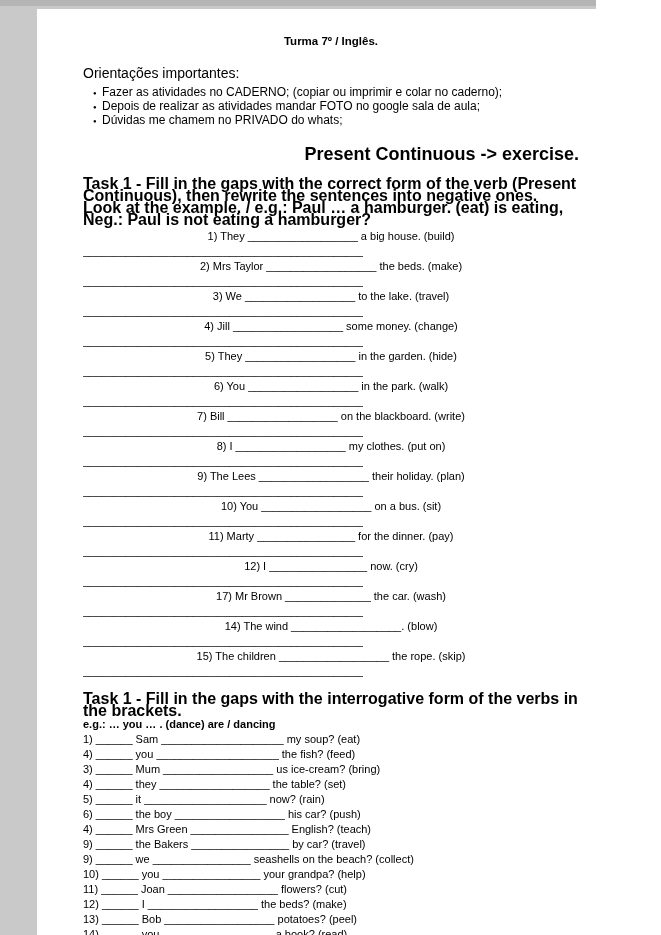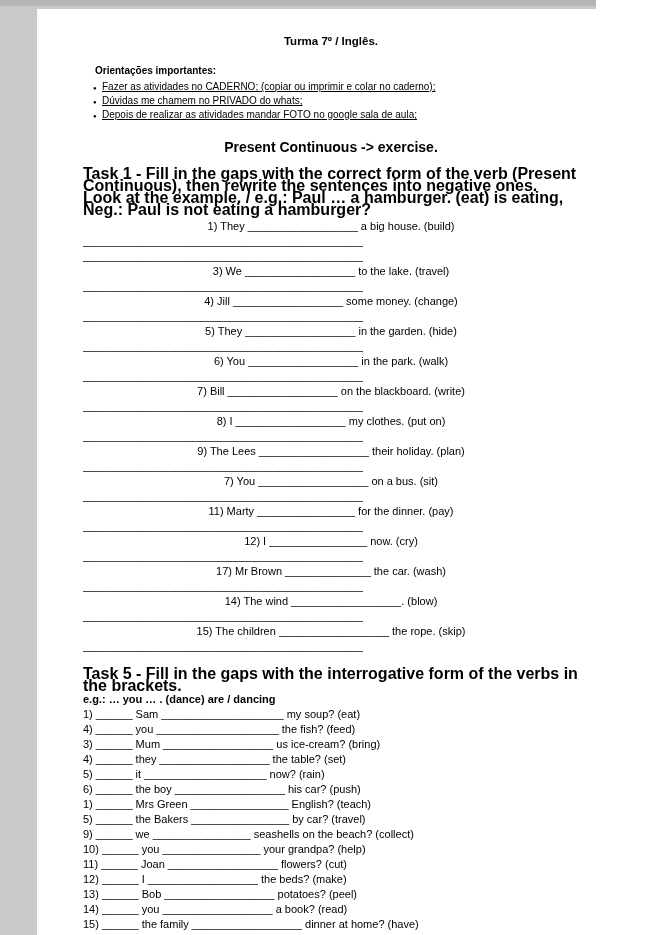--- a/index.html
+++ b/index.html
@@ -31,47 +31,46 @@
     padding: 26px 46px 0 46px;
     overflow: hidden;
   }
   .doc-title {
     font-size: 11.5px;
     font-weight: bold;
     text-align: center;
     margin: 0 0 18px 0;
   }
   .orient-heading {
-    font-size: 10px;
-    font-weight: bold;
-    margin: 0 0 4px 12px;
+    font-size: 14px;
+    font-weight: normal;
+    margin: 0 0 4px 0;
   }
   .bullets {
     margin: 0;
     padding: 0 0 0 10px;
     list-style: none;
   }
   .bullets li {
-    font-size: 10px;
+    font-size: 12px;
     line-height: 14px;
     position: relative;
     padding-left: 9px;
-    text-decoration: underline;
   }
   .bullets li::before {
     content: "●";
     font-size: 6px;
     position: absolute;
     left: 0;
     top: 1px;
   }
   .exercise-title {
-    font-size: 14px;
-    font-weight: bold;
-    text-align: center;
+    font-size: 18px;
+    font-weight: bold;
+    text-align: right;
     margin: 17px 0 13px 0;
   }
   .task-instructions {
     font-size: 16px;
     font-weight: bold;
     line-height: 12px;
     margin: 8px 0 3px 0;
   }
   .ex1-item .sentence {
     font-size: 11px;
@@ -107,35 +106,36 @@
 <div class="canvas">
   <div class="top-edge"></div>
   <div class="page">
 
     <div class="doc-title">Turma 7º / Inglês.</div>
 
     <div class="orient">
       <div class="orient-heading">Orientações importantes:</div>
       <ul class="bullets">
           <li class="bullet-item">Fazer as atividades no CADERNO; (copiar ou imprimir e colar no caderno);</li>
+          <li class="bullet-item">Depois de realizar as atividades mandar FOTO no google sala de aula;</li>
           <li class="bullet-item">Dúvidas me chamem no PRIVADO do whats;</li>
-          <li class="bullet-item">Depois de realizar as atividades mandar FOTO no google sala de aula;</li>
         </ul>
     </div>
 
     <div class="exercise-title">Present Continuous -&gt; exercise.</div>
 
     <div class="task1-block">
       <p class="task-instructions">Task 1 - Fill in the gaps with the correct form of the verb (Present Continuous), then rewrite the sentences into negative ones. Look at the example. / e.g.: Paul … a hamburger. (eat) is eating, Neg.: Paul is not eating a hamburger?</p>
       <div class="task1-items">
           <div class="ex1-item">
             <div class="sentence">1) They __________________ a big house. (build)</div>
             <div class="answer-line">________________________________________________</div>
           </div>
           <div class="ex1-item">
+            <div class="sentence">2) Mrs Taylor __________________ the beds. (make)</div>
             <div class="answer-line">________________________________________________</div>
           </div>
           <div class="ex1-item">
             <div class="sentence">3) We __________________ to the lake. (travel)</div>
             <div class="answer-line">________________________________________________</div>
           </div>
           <div class="ex1-item">
             <div class="sentence">4) Jill __________________ some money. (change)</div>
             <div class="answer-line">________________________________________________</div>
           </div>
@@ -153,21 +153,21 @@
           </div>
           <div class="ex1-item">
             <div class="sentence">8) I __________________ my clothes. (put on)</div>
             <div class="answer-line">________________________________________________</div>
           </div>
           <div class="ex1-item">
             <div class="sentence">9) The Lees __________________ their holiday. (plan)</div>
             <div class="answer-line">________________________________________________</div>
           </div>
           <div class="ex1-item">
-            <div class="sentence">7) You __________________ on a bus. (sit)</div>
+            <div class="sentence">10) You __________________ on a bus. (sit)</div>
             <div class="answer-line">________________________________________________</div>
           </div>
           <div class="ex1-item">
             <div class="sentence">11) Marty ________________ for the dinner. (pay)</div>
             <div class="answer-line">________________________________________________</div>
           </div>
           <div class="ex1-item">
             <div class="sentence">12) I ________________ now. (cry)</div>
             <div class="answer-line">________________________________________________</div>
           </div>
@@ -180,31 +180,31 @@
             <div class="answer-line">________________________________________________</div>
           </div>
           <div class="ex1-item">
             <div class="sentence">15) The children __________________ the rope. (skip)</div>
             <div class="answer-line">________________________________________________</div>
           </div>
         </div>
     </div>
 
     <div class="task2-block">
-      <p class="task-instructions" style="margin-bottom:0">Task 5 - Fill in the gaps with the interrogative form of the verbs in the brackets.</p>
+      <p class="task-instructions" style="margin-bottom:0">Task 1 - Fill in the gaps with the interrogative form of the verbs in the brackets.</p>
       <p class="task2-example">e.g.: … you … . (dance) are / dancing</p>
       <div class="task2-items">
           <div class="ex2-item">1) ______ Sam ____________________ my soup? (eat)</div>
           <div class="ex2-item">4) ______ you ____________________ the fish? (feed)</div>
           <div class="ex2-item">3) ______ Mum __________________ us ice-cream? (bring)</div>
           <div class="ex2-item">4) ______ they __________________ the table? (set)</div>
           <div class="ex2-item">5) ______ it ____________________ now? (rain)</div>
           <div class="ex2-item">6) ______ the boy __________________ his car? (push)</div>
-          <div class="ex2-item">1) ______ Mrs Green ________________ English? (teach)</div>
-          <div class="ex2-item">5) ______ the Bakers ________________ by car? (travel)</div>
+          <div class="ex2-item">4) ______ Mrs Green ________________ English? (teach)</div>
+          <div class="ex2-item">9) ______ the Bakers ________________ by car? (travel)</div>
           <div class="ex2-item">9) ______ we ________________ seashells on the beach? (collect)</div>
           <div class="ex2-item">10) ______ you ________________ your grandpa? (help)</div>
           <div class="ex2-item">11) ______ Joan __________________ flowers? (cut)</div>
           <div class="ex2-item">12) ______ I __________________ the beds? (make)</div>
           <div class="ex2-item">13) ______ Bob __________________ potatoes? (peel)</div>
           <div class="ex2-item">14) ______ you __________________ a book? (read)</div>
           <div class="ex2-item">15) ______ the family __________________ dinner at home? (have)</div>
         </div>
     </div>
 

